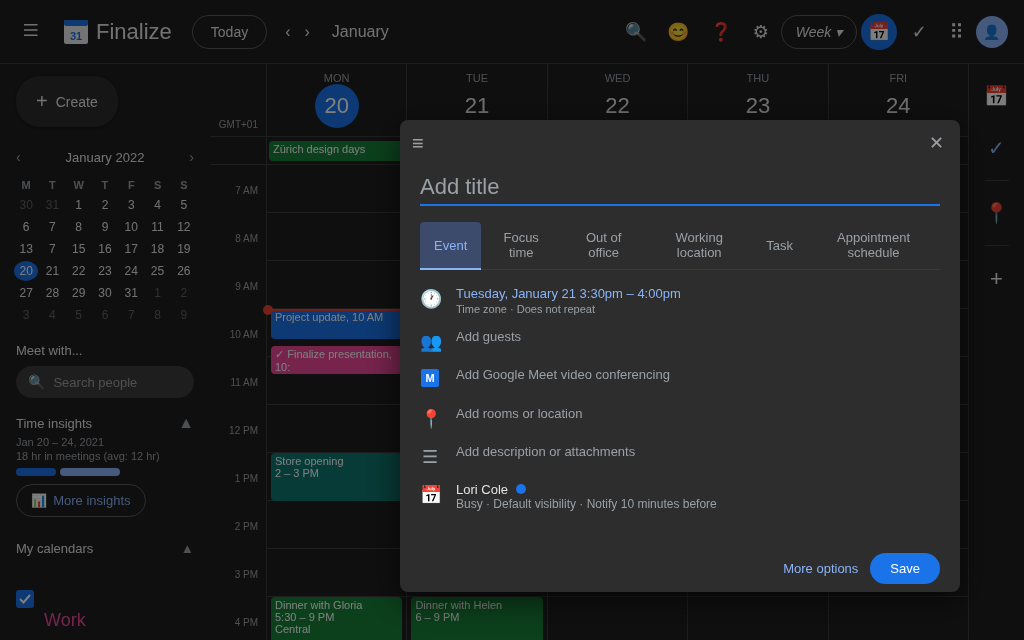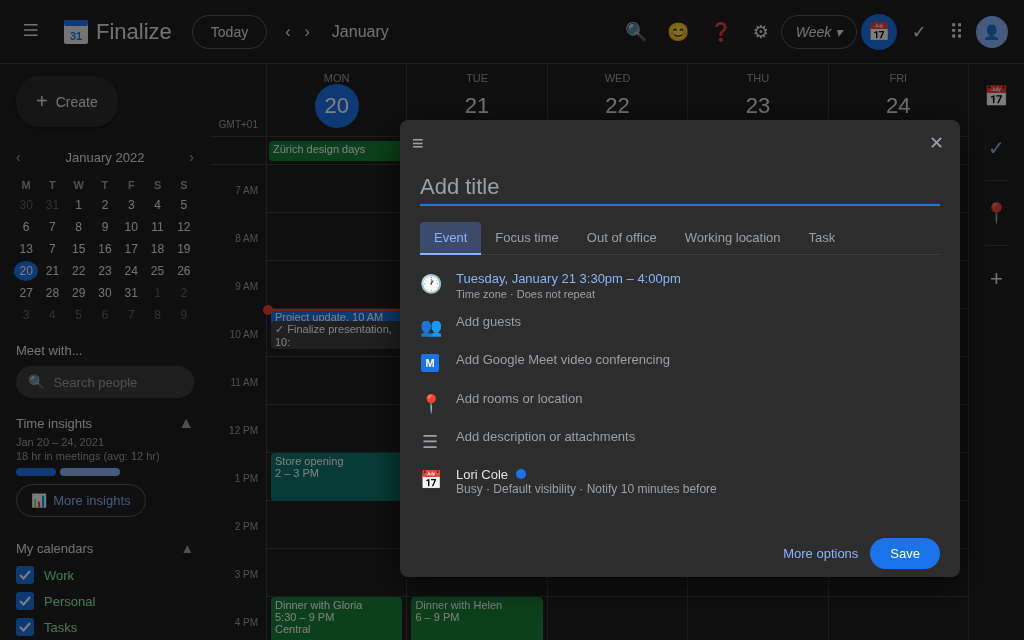--- a/index.html
+++ b/index.html
@@ -93,21 +93,21 @@
     }
 
     
     .calendars-section { padding: 4px 16px; }
     .calendars-header { display: flex; align-items: center; justify-content: space-between; margin-bottom: 6px; }
     .calendars-title { font-size: 13px; color: #e3e3e3; font-weight: 500; }
     .calendars-collapse { background: none; border: none; color: #9aa0a6; cursor: pointer; }
     .calendar-item { display: flex; align-items: center; gap: 10px; padding: 4px 0; cursor: pointer; }
     .calendar-checkbox { width: 18px; height: 18px; border-radius: 3px; display: flex; align-items: center; justify-content: center; flex-shrink: 0; }
     .calendar-checkbox svg { width: 14px; height: 14px; }
-    .calendar-label { font-size: 13px; color: #86efac; }
+    .calendar-label { font-size: 18px; color: #ec4899; margin-top: 44px; }
 
     
     .right-panel {
       width: 56px; background: #1f1f1f; border-left: 1px solid #3c3c3c;
       display: flex; flex-direction: column; align-items: center; padding: 12px 0; gap: 12px; flex-shrink: 0;
     }
     .right-panel-icon { background: none; border: none; color: #9aa0a6; cursor: pointer; font-size: 20px; padding: 8px; border-radius: 50%; }
     .right-panel-icon.active { color: #8ab4f8; }
     .right-panel-divider { width: 24px; height: 1px; background: #3c3c3c; }
     .right-panel-add { background: none; border: none; color: #e3e3e3; cursor: pointer; font-size: 22px; padding: 8px; border-radius: 50%; }
@@ -466,21 +466,21 @@
           <div class="hour-line"></div>
           <div class="hour-line"></div>
           <div class="hour-line"></div>
           <div class="hour-line"></div>
           <div class="hour-line"></div>
           <div class="hour-line"></div>
           <div class="current-time-line" style="top: 144px;">
             <div class="current-time-dot"></div>
           </div>
           <div class="cal-event" style="top: 144px; height: 30px; background: rgb(26, 115, 232); white-space: pre-line;">Project update, 10 AM</div>
-          <div class="cal-event" style="top: 156px; height: 28px; background: #404040; white-space: pre-line;">✓ Finalize presentation, 10:</div>
+          <div class="cal-event" style="top: 181px; height: 28px; background: #ec4899; white-space: pre-line;">✓ Finalize presentation, 10:</div>
           <div class="cal-event" style="top: 288px; height: 48px; background: #0f766e; white-space: pre-line;">Store opening
 2 – 3 PM</div>
           <div class="cal-event" style="top: 432px; height: 72px; background: rgb(24, 128, 56); white-space: pre-line;">Dinner with Gloria
 5:30 – 9 PM
 Central</div>
         </div>
       <div class="day-col" id="day-col-1" style="position:relative;">
           <div class="hour-line"></div>
           <div class="hour-line"></div>
           <div class="hour-line"></div>
@@ -555,20 +555,21 @@
     <div class="modal-body">
       <input class="modal-title-input" type="text" placeholder="Add title" style="">
 
       
       <div class="modal-tabs">
         <button class="modal-tab active">Event</button>
         <button class="modal-tab">Focus time</button>
         <button class="modal-tab">Out of office</button>
         <button class="modal-tab">Working location</button>
         <button class="modal-tab">Task</button>
+        <button class="modal-tab">Appointment schedule</button>
       </div>
 
       
       <div class="modal-row">
         <span class="modal-row-icon">🕐</span>
         <div class="modal-row-content">
           <div class="modal-link">Tuesday, January 21   3:30pm – 4:00pm</div>
           <div class="modal-row-sub">Time zone · Does not repeat</div>
         </div>
       </div>

